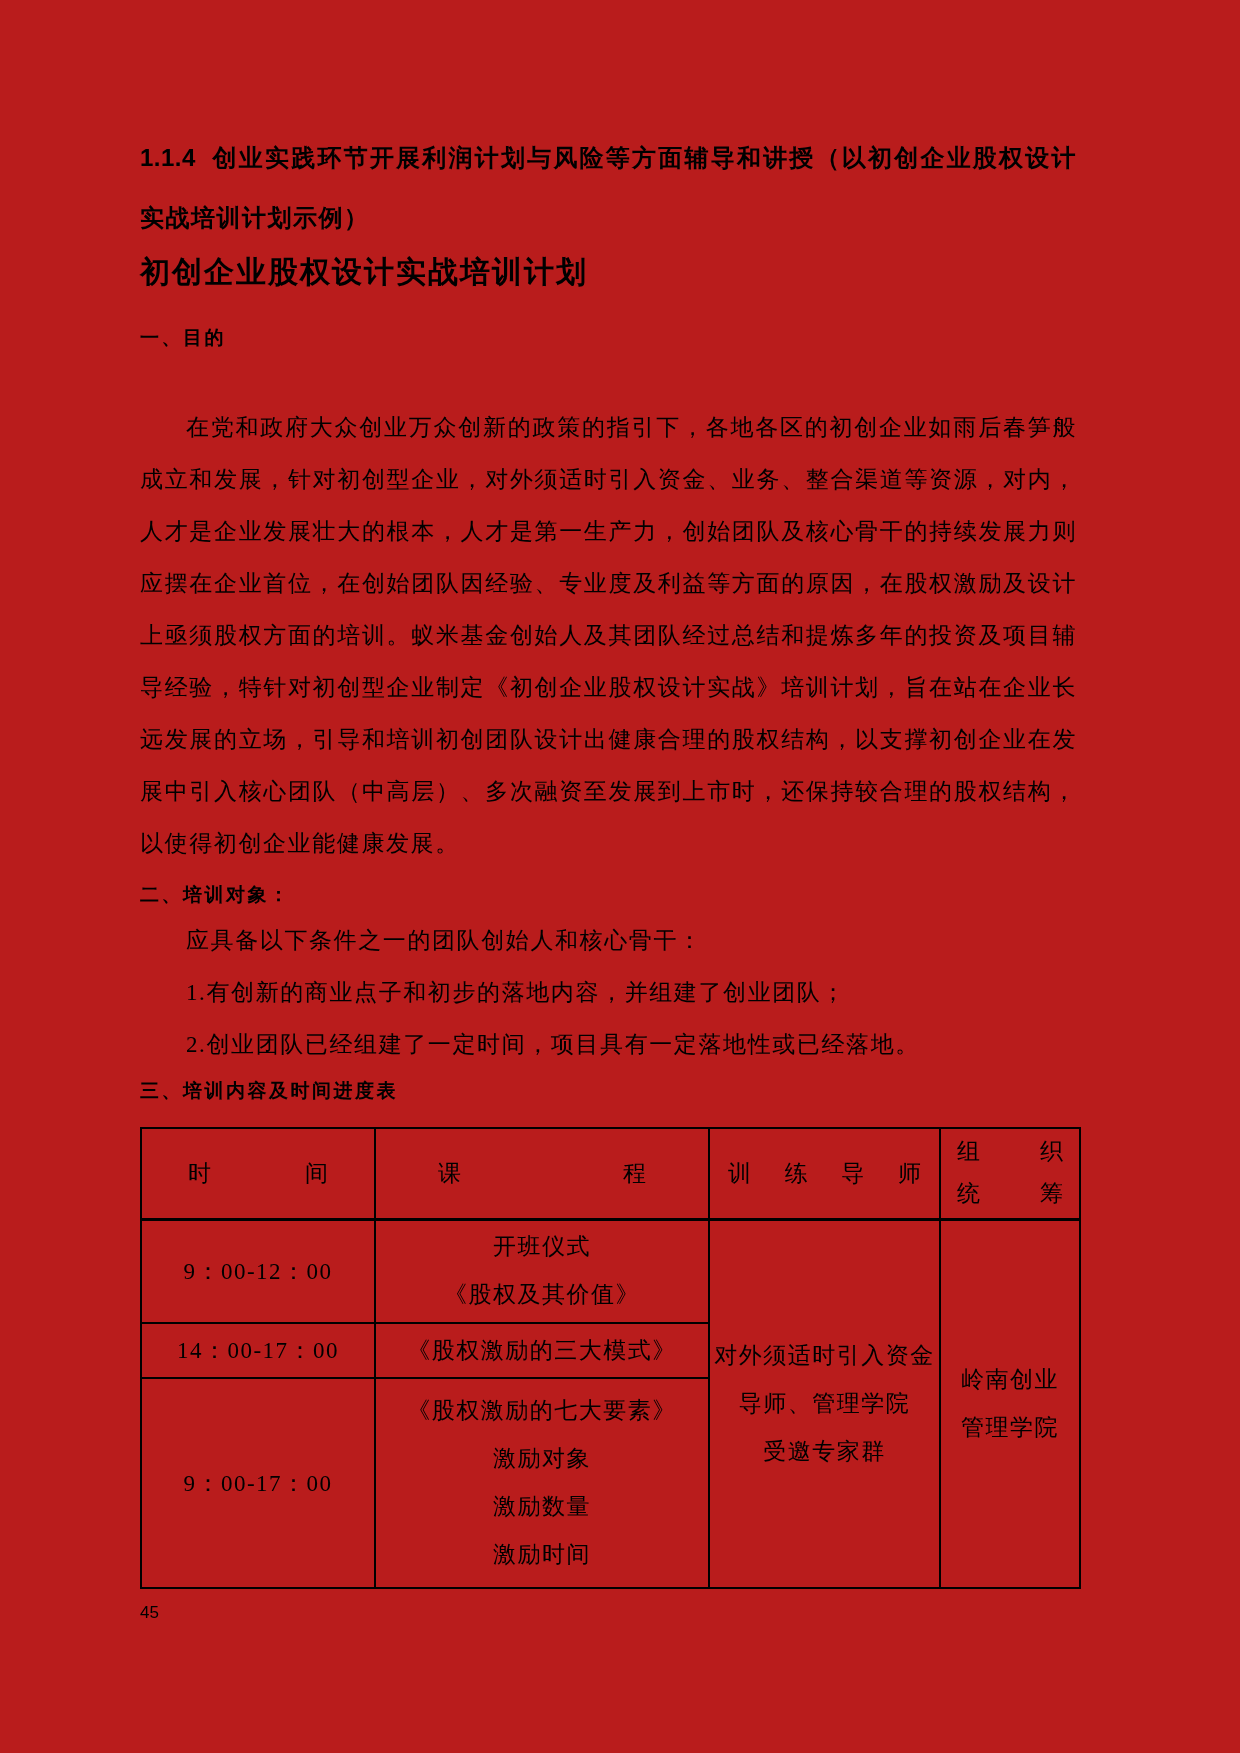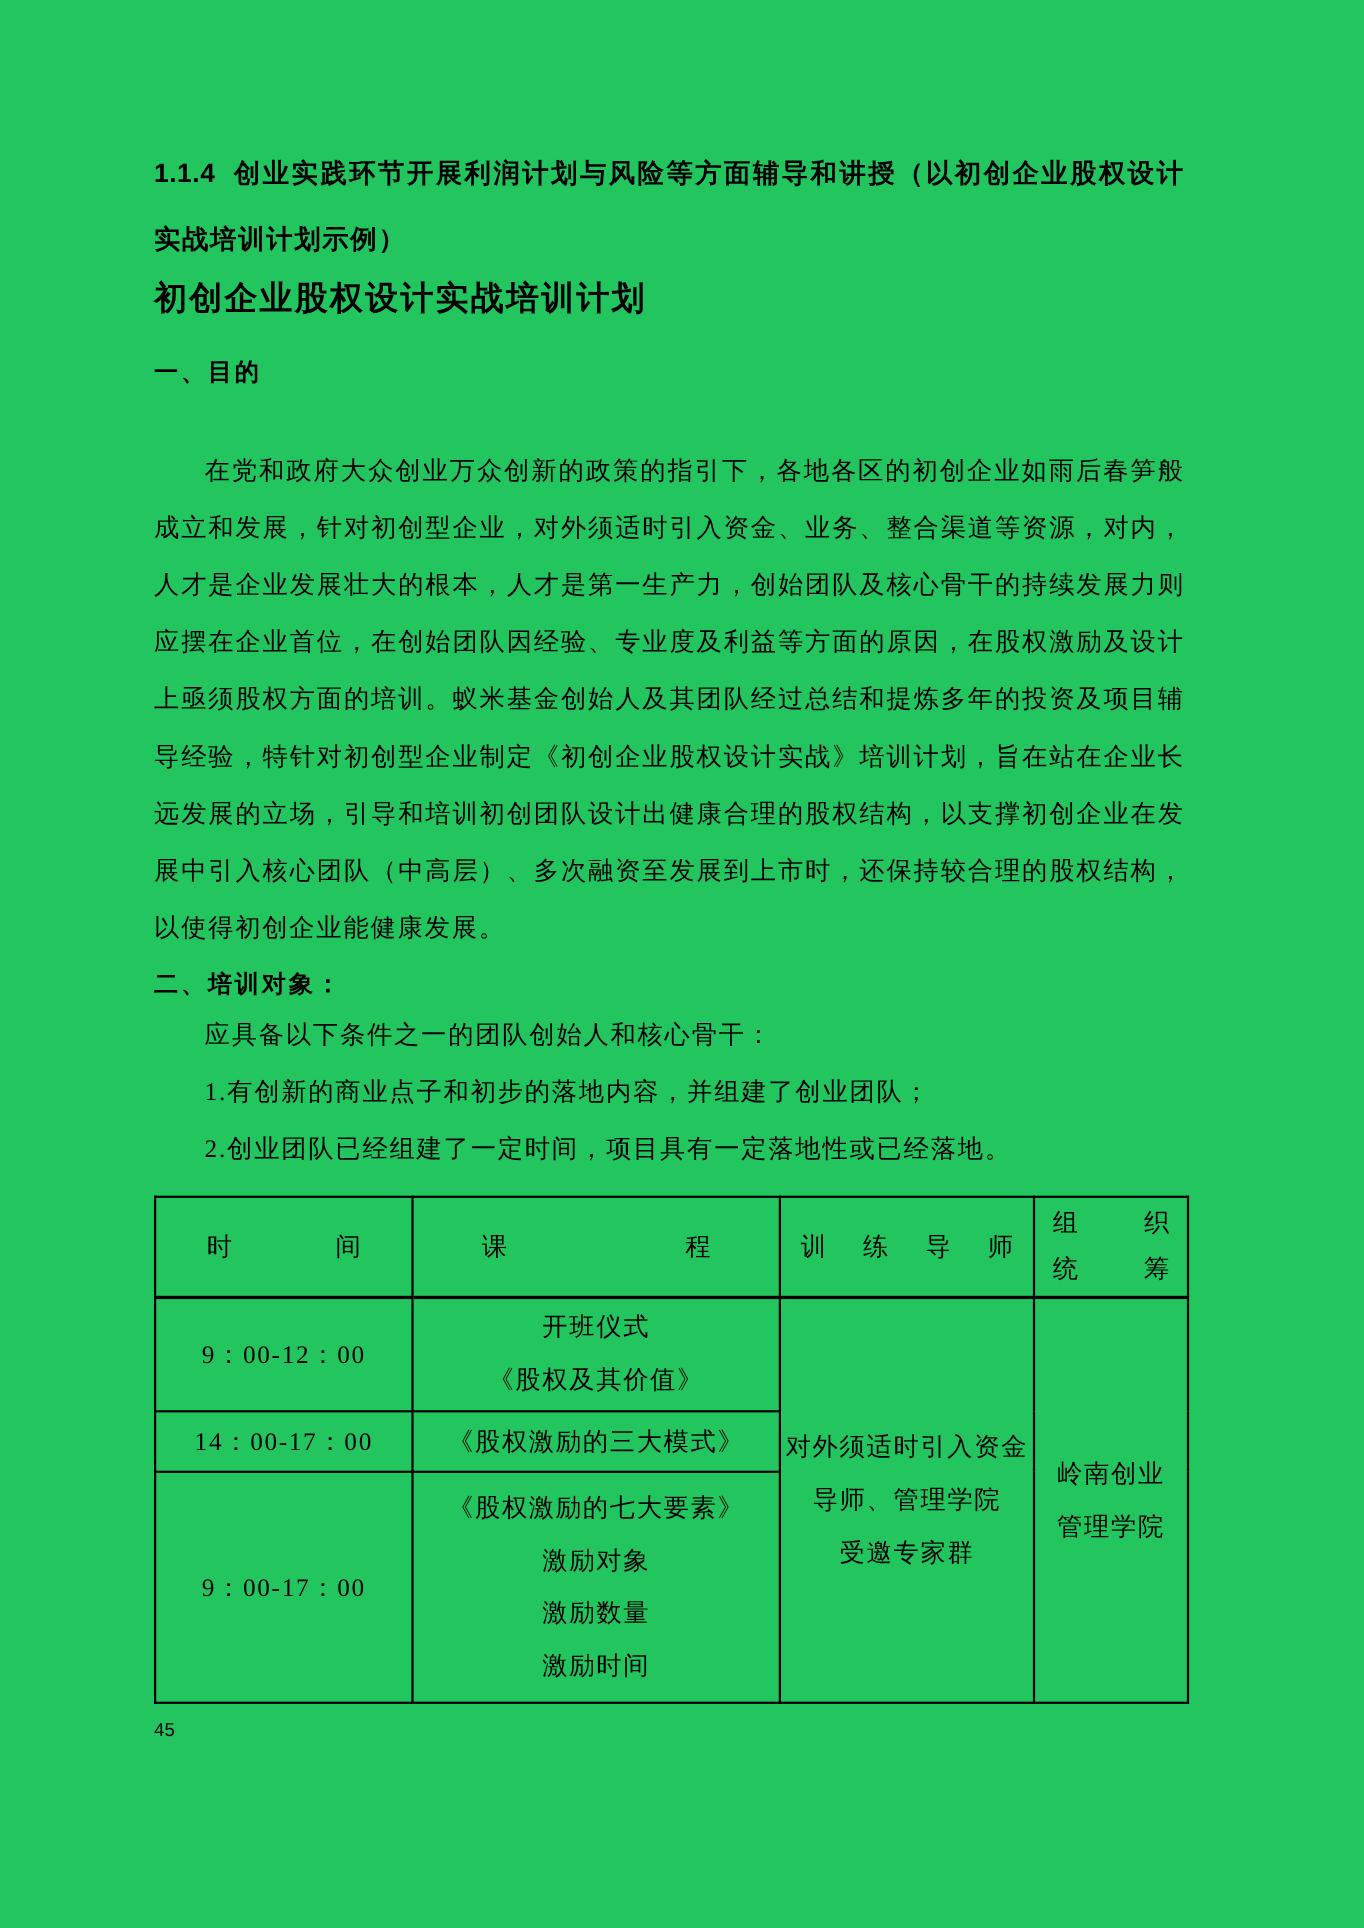--- a/index.html
+++ b/index.html
@@ -1,20 +1,20 @@
 <!DOCTYPE html>
 <html><head>
 <meta charset="utf-8">
 <style>
   html,body{margin:0;padding:0;background:#e8e8e8;}
   .page{
     position:relative;
     width:1240px;height:1753px;
     margin:0 auto;
-    background:#22c55e;
+    background:#b91c1c;
     box-sizing:border-box;
     padding:128px 163px 0 140px;
     color:#000;
     font-family:"Liberation Serif","DejaVu Serif",serif;
   }
   
   .h114{
     font-family:"Liberation Sans","DejaVu Sans",sans-serif;
     font-weight:700;
     font-size:24px;
@@ -28,21 +28,21 @@
     font-weight:700;
     font-size:30px;
     line-height:48px;
     letter-spacing:2px;
     text-align:left;
     margin-top:0;
   }
   .sec-heading{
     font-family:"Liberation Sans","DejaVu Sans",sans-serif;
     font-weight:700;
-    font-size:22px;
+    font-size:19px;
     line-height:40px;
     letter-spacing:2.5px;
   }
   .sh-purpose{margin-top:22px;}
   .sh-trainees{margin-top:5px;}
   .sh-schedule{margin-top:0px;}
   
   .body-para{
     margin:44px 0 0 0;
     font-size:23px;
@@ -111,20 +111,21 @@
   <div class="sec-heading sh-purpose">一、目的</div>
 
   <p class="body-para">在党和政府大众创业万众创新的政策的指引下，各地各区的初创企业如雨后春笋般成立和发展，针对初创型企业，对外须适时引入资金、业务、整合渠道等资源，对内，人才是企业发展壮大的根本，人才是第一生产力，创始团队及核心骨干的持续发展力则应摆在企业首位，在创始团队因经验、专业度及利益等方面的原因，在股权激励及设计上亟须股权方面的培训。蚁米基金创始人及其团队经过总结和提炼多年的投资及项目辅导经验，特针对初创型企业制定《初创企业股权设计实战》培训计划，旨在站在企业长远发展的立场，引导和培训初创团队设计出健康合理的股权结构，以支撑初创企业在发展中引入核心团队（中高层）、多次融资至发展到上市时，还保持较合理的股权结构，以使得初创企业能健康发展。</p>
 
   <div class="sec-heading sh-trainees">二、培训对象：</div>
 
   <div class="indent-line">应具备以下条件之一的团队创始人和核心骨干：</div>
   <div class="indent-line">1.有创新的商业点子和初步的落地内容，并组建了创业团队；</div>
   <div class="indent-line">2.创业团队已经组建了一定时间，项目具有一定落地性或已经落地。</div>
 
+  <div class="sec-heading sh-schedule">三、培训内容及时间进度表</div>
 
   <table class="schedule">
     <colgroup>
       <col style="width:234px">
       <col style="width:334px">
       <col style="width:231px">
       <col style="width:140px">
     </colgroup>
     <thead>
       <tr>

